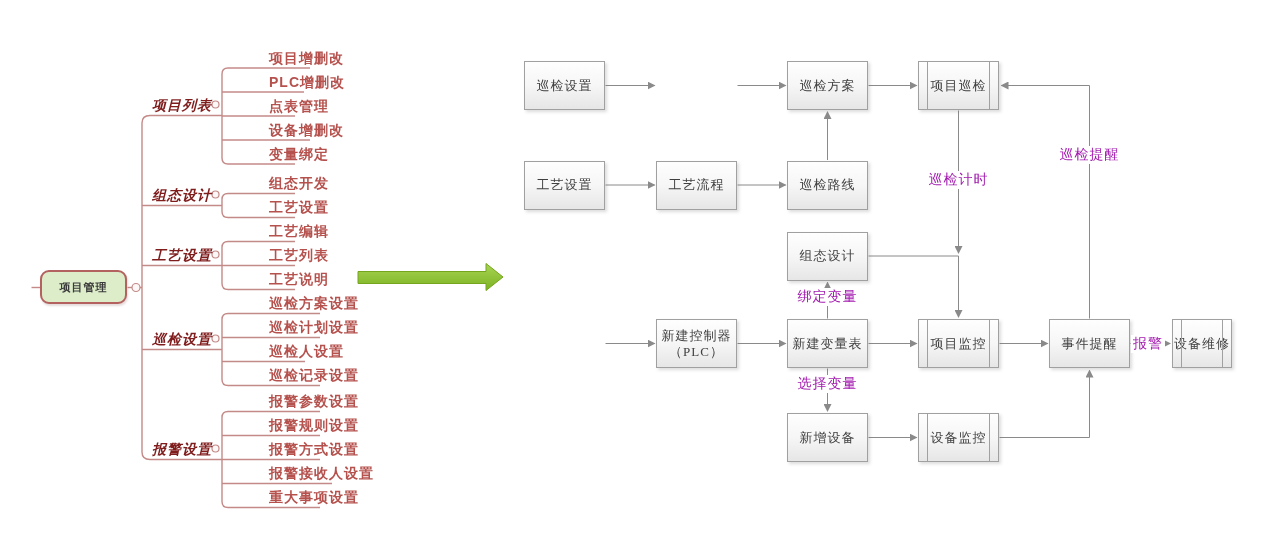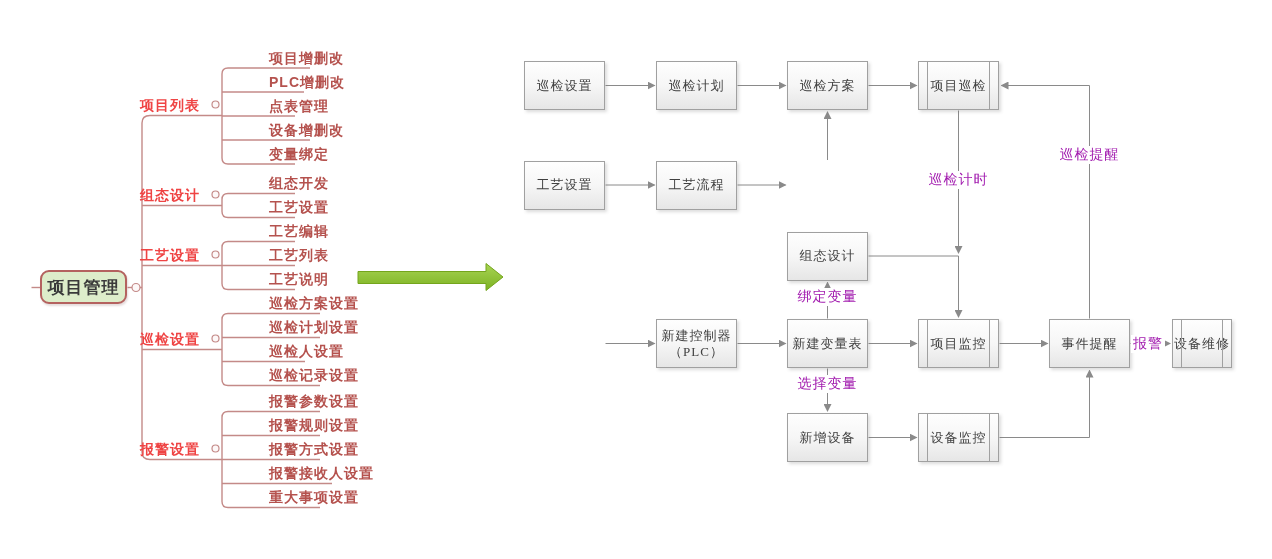--- a/index.html
+++ b/index.html
@@ -19,24 +19,24 @@
   .fbox.proc::after{right:8px;}
 
   
   .elabel{position:absolute;transform:translate(-50%,-50%);background:#ffffff;padding:0 2px;
         font-family:Liberation Serif, serif;font-size:14px;color:#a21caf;letter-spacing:1px;white-space:nowrap;}
 
   
   .mroot{position:absolute;left:40px;top:270px;width:87px;height:34px;box-sizing:border-box;
         background:#ddedca;border:2px solid #b4625f;border-radius:9px;
         display:flex;align-items:center;justify-content:center;
-        font-size:17px;font-weight:bold;color:#3a3a3a;letter-spacing:1px;
+        font-size:11px;font-weight:bold;color:#3a3a3a;letter-spacing:1px;
         box-shadow:1px 2px 2px rgba(150,120,120,.25);}
-  .mparent{position:absolute;left:140px;width:72px;height:18px;line-height:18px;
-        font-size:14px;font-weight:bold;color:#ef4444;letter-spacing:1px;white-space:nowrap;}
+  .mparent{position:absolute;left:140px;width:72px;height:18px;line-height:18px;text-align:right;
+        font-size:14px;font-weight:bold;color:#7f1d1d;letter-spacing:1px;white-space:nowrap;font-style:italic;}
   .mchild{position:absolute;left:231px;height:18px;line-height:18px;text-align:left;
         font-size:14px;font-weight:bold;color:#b5524e;letter-spacing:1px;white-space:nowrap;margin-left:38px;}
 </style>
 </head>
 <body>
 
 <div id="stage">
 
   <svg width="1272" height="559" viewBox="0 0 1272 559">
     <defs>
@@ -139,35 +139,35 @@
 
   <div class="mchild" style="top:392px">报警参数设置</div>
   <div class="mchild" style="top:416px">报警规则设置</div>
   <div class="mchild" style="top:440px">报警方式设置</div>
   <div class="mchild" style="top:464px">报警接收人设置</div>
   <div class="mchild" style="top:488px">重大事项设置</div>
 
   <div class="fbox" style="left:524px;top:61px">
       <span>巡检设置</span>
     </div>
-  <div class="fbox" style="left:656px;top:61px">
-      <span>巡检计划</span>
-    </div>
   <div class="fbox" style="left:787px;top:61px">
       <span>巡检方案</span>
     </div>
   <div class="fbox proc" style="left:918px;top:61px">
       <span>项目巡检</span>
     </div>
 
   <div class="fbox" style="left:524px;top:160.5px">
       <span>工艺设置</span>
     </div>
   <div class="fbox" style="left:656px;top:160.5px">
       <span>工艺流程</span>
+    </div>
+  <div class="fbox" style="left:787px;top:160.5px">
+      <span>巡检路线</span>
     </div>
 
   <div class="fbox" style="left:787px;top:231.5px">
       <span>组态设计</span>
     </div>
 
   <div class="fbox" style="left:656px;top:319px">
       <span>新建控制器</span>
       <span>（PLC）</span>
     </div>

